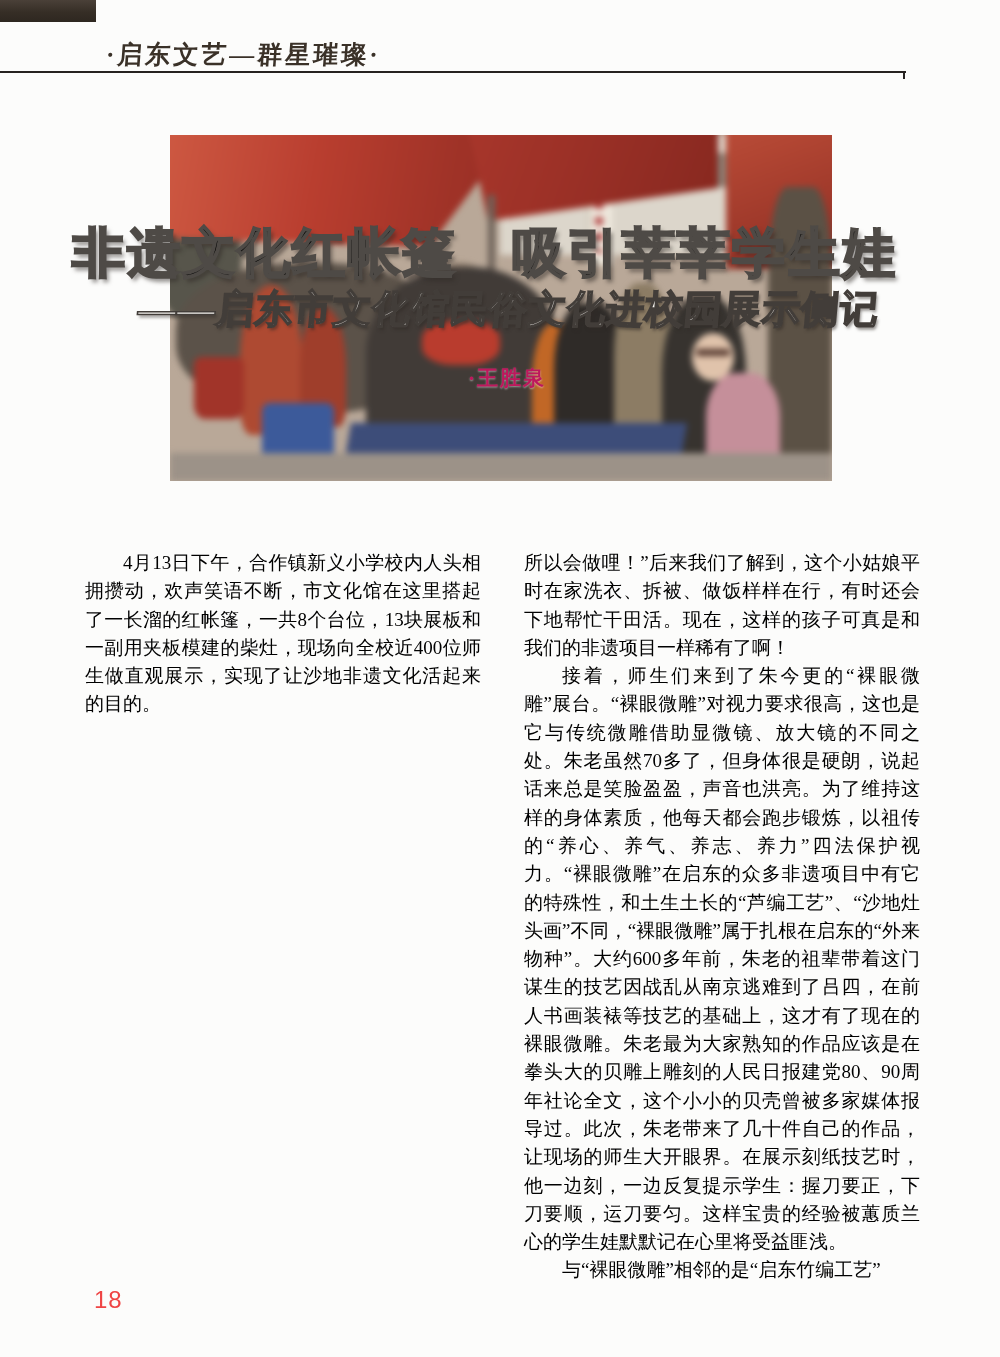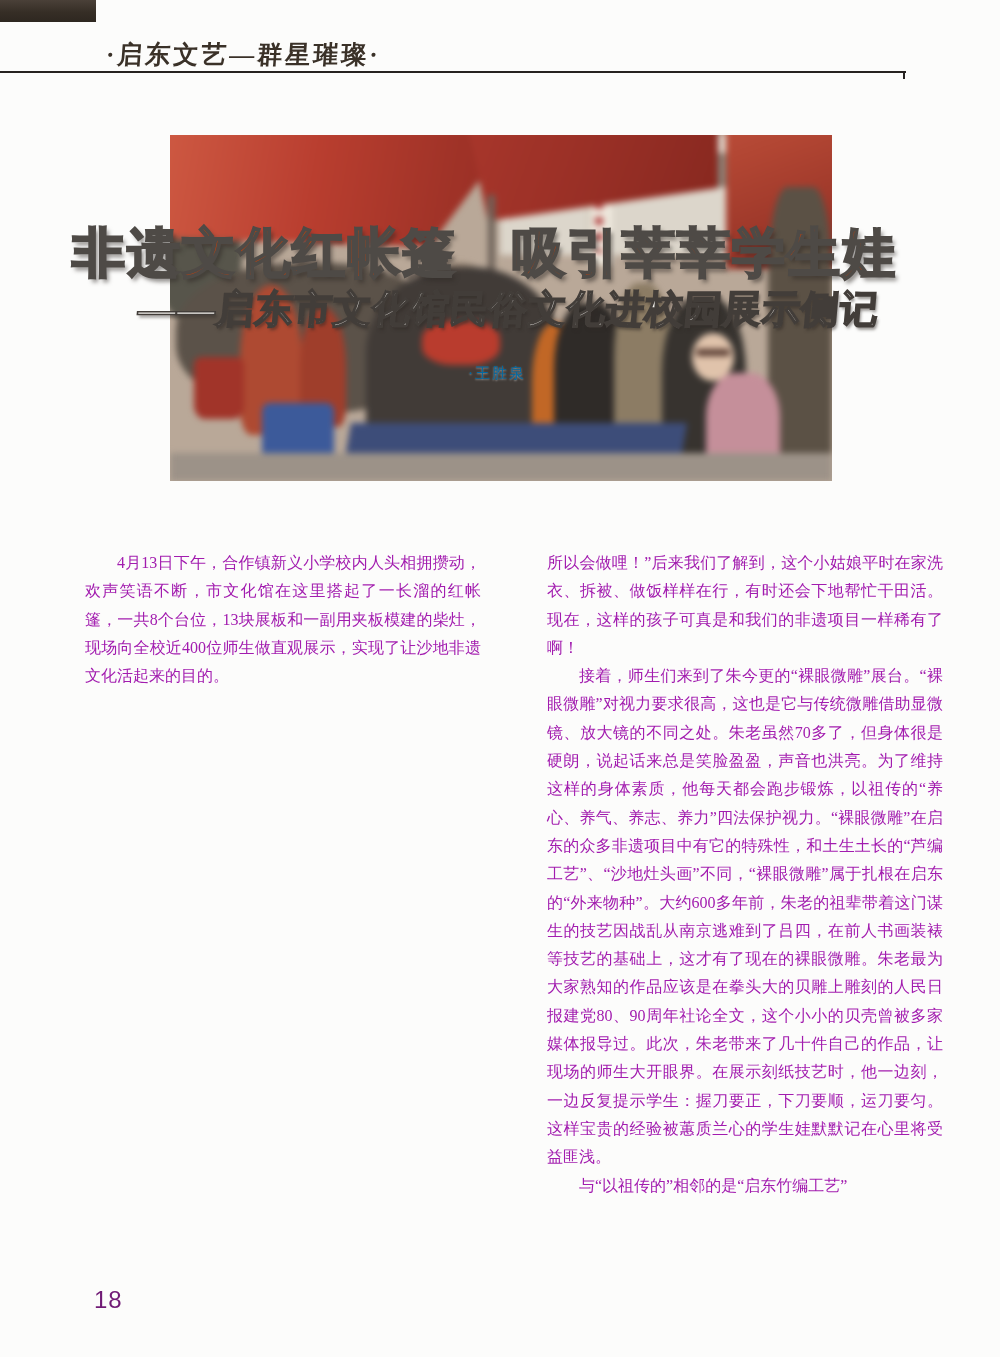--- a/index.html
+++ b/index.html
@@ -67,50 +67,50 @@
   .ph-adultR { left:598px; top:52px; width:64px; height:294px; background:#5c5144; border-radius:30% 30% 0 0; }
   .ph-table  { left:176px; top:288px; width:336px; height:58px; background:#3c4d7d; transform:skewX(-10deg); }
   .ph-stool-blue{ left:92px; top:268px; width:72px; height:78px; background:#3a5aa0; border-radius:8px 8px 22% 22%; }
   .ph-stool-red { left:24px; top:222px; width:50px; height:62px; background:#a83226; border-radius:8px 8px 22% 22%; }
   .ph-ground { left:0; top:318px; width:662px; height:28px; background:#9d9287; }
   
   .main-title {
     position:absolute; left:72px; top:218px; width:810px;
     font-family:"Liberation Sans", sans-serif; font-weight:bold;
     font-size:53px; letter-spacing:2px; white-space:nowrap;
-    color:#c2410c; -webkit-text-stroke:2.2px #4e4a46;
+    color:#000000; -webkit-text-stroke:2.2px #4e4a46;
     text-shadow:3px 4px 4px rgba(48,42,38,.55);
   }
   .sub-title {
     position:absolute; left:138px; top:284px; width:810px;
     font-family:"Liberation Serif", serif; font-weight:bold;
     font-size:38px; letter-spacing:1px; white-space:nowrap;
     color:#f6f4f0; -webkit-text-stroke:1.6px #423d39;
     text-shadow:2px 3px 3px rgba(48,42,38,.5);
     transform:skewX(-5deg);
   }
   .author {
     position:absolute; left:468px; top:364px;
-    font-size:15px; font-weight:normal; letter-spacing:2px; color:#0369a1;
+    font-size:21px; font-weight:bold; letter-spacing:2px; color:#be185d;
     text-shadow:0 1px 2px rgba(255,255,255,.5);
   }
   
   .column { position:absolute; top:549px; width:396px; }
   .column-left  { left:85px; }
-  .column-right { left:547px; }
+  .column-right { left:524px; }
   .column p {
-    font-size:16px; line-height:28.3px; text-align:justify;
-    text-justify:inter-ideograph; text-indent:2em; color:#a21caf;
+    font-size:19px; line-height:28.3px; text-align:justify;
+    text-justify:inter-ideograph; text-indent:2em; color:#000000;
   }
   .column p.no-indent { text-indent:0; }
   
   .page-number {
     position:absolute; left:94px; top:1286px;
     font-family:"Liberation Sans", sans-serif;
-    font-size:24px; color:#701a75; letter-spacing:1px;
+    font-size:24px; color:#ef4444; letter-spacing:1px;
   }
 </style>
 </head>
 <body>
 
 <div class="page">
 
   <div class="header-bar"></div>
   <div class="header-title">·启东文艺—群星璀璨·</div>
   <div class="header-rule"></div>
@@ -152,18 +152,18 @@
   <div class="main-title">非遗文化红帐篷　吸引莘莘学生娃</div>
   <div class="sub-title">——启东市文化馆民俗文化进校园展示侧记</div>
   <div class="author">·王胜泉</div>
 
   <div class="column column-left">
     <p>4月13日下午，合作镇新义小学校内人头相拥攒动，欢声笑语不断，市文化馆在这里搭起了一长溜的红帐篷，一共8个台位，13块展板和一副用夹板模建的柴灶，现场向全校近400位师生做直观展示，实现了让沙地非遗文化活起来的目的。</p>
   </div>
   <div class="column column-right">
     <p class="no-indent">所以会做哩！”后来我们了解到，这个小姑娘平时在家洗衣、拆被、做饭样样在行，有时还会下地帮忙干田活。现在，这样的孩子可真是和我们的非遗项目一样稀有了啊！</p>
     <p>接着，师生们来到了朱今更的“裸眼微雕”展台。“裸眼微雕”对视力要求很高，这也是它与传统微雕借助显微镜、放大镜的不同之处。朱老虽然70多了，但身体很是硬朗，说起话来总是笑脸盈盈，声音也洪亮。为了维持这样的身体素质，他每天都会跑步锻炼，以祖传的“养心、养气、养志、养力”四法保护视力。“裸眼微雕”在启东的众多非遗项目中有它的特殊性，和土生土长的“芦编工艺”、“沙地灶头画”不同，“裸眼微雕”属于扎根在启东的“外来物种”。大约600多年前，朱老的祖辈带着这门谋生的技艺因战乱从南京逃难到了吕四，在前人书画装裱等技艺的基础上，这才有了现在的裸眼微雕。朱老最为大家熟知的作品应该是在拳头大的贝雕上雕刻的人民日报建党80、90周年社论全文，这个小小的贝壳曾被多家媒体报导过。此次，朱老带来了几十件自己的作品，让现场的师生大开眼界。在展示刻纸技艺时，他一边刻，一边反复提示学生：握刀要正，下刀要顺，运刀要匀。这样宝贵的经验被蕙质兰心的学生娃默默记在心里将受益匪浅。</p>
-    <p>与“以祖传的”相邻的是“启东竹编工艺”</p>
+    <p>与“裸眼微雕”相邻的是“启东竹编工艺”</p>
   </div>
 
   <div class="page-number">18</div>
 
 </div>
 
 </body></html>

